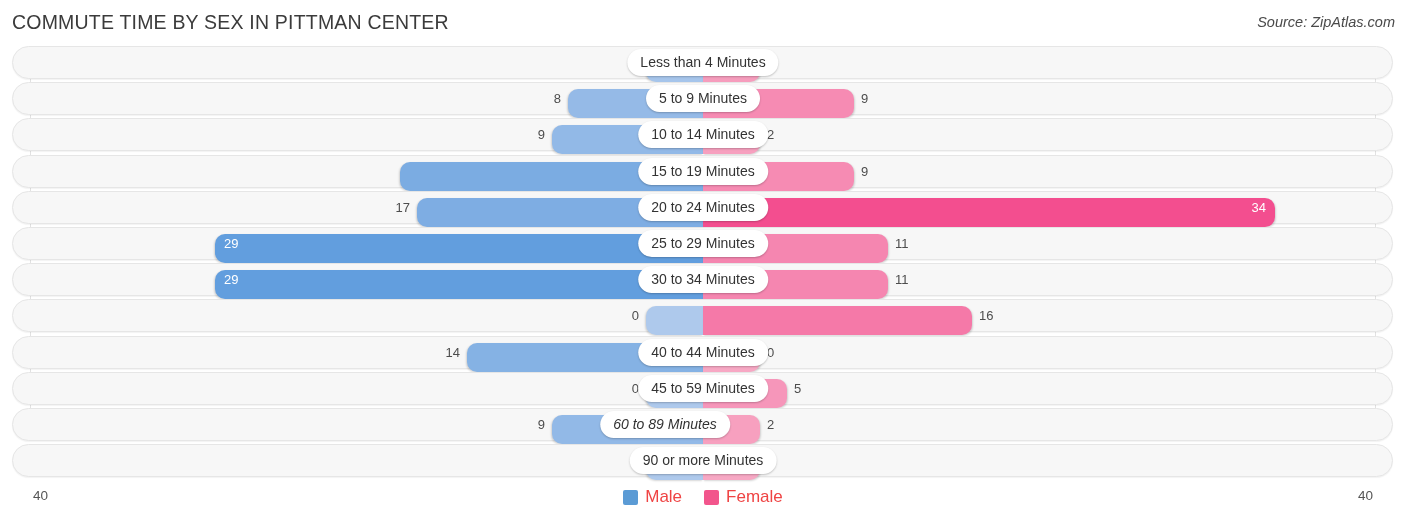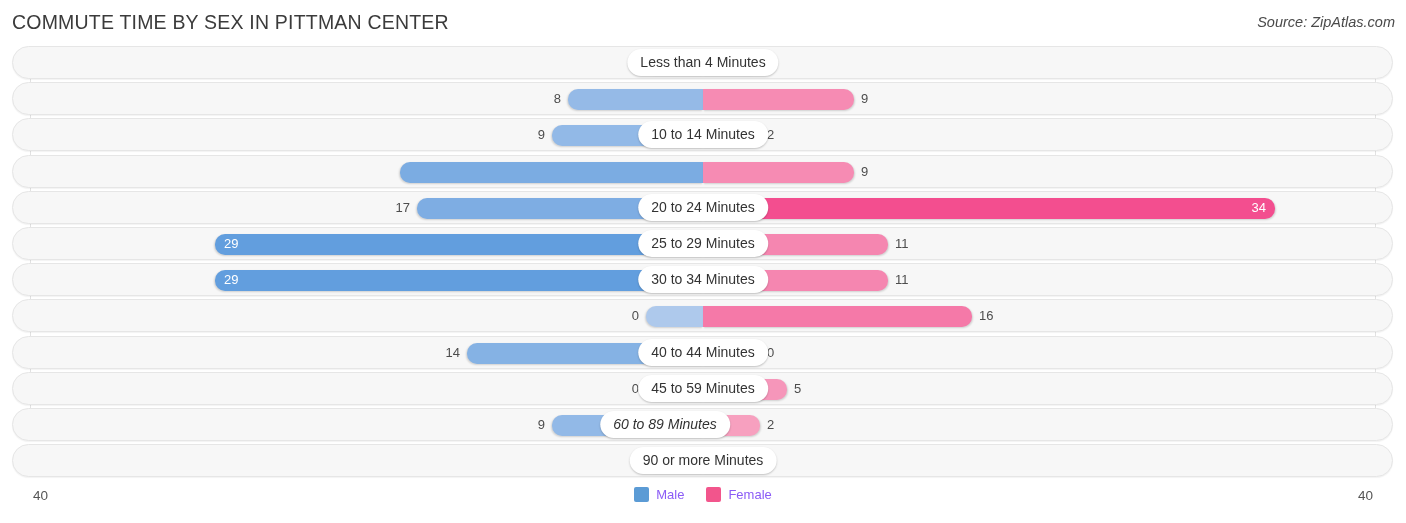--- a/index.html
+++ b/index.html
@@ -79,21 +79,21 @@
     background: #f7f7f7;
     border: 1px solid #e6e6e6;
     border-radius: 17px;
     box-sizing: border-box;
     box-shadow: 0 1px 1px rgba(0,0,0,.05);
   }
 
   .bar {
     position: absolute;
     top: 7px;
-    height: 21px;
+    height: 29px;
     box-sizing: border-box;
   }
   .bar.male {
     border-radius: 10px 0 0 10px;
     box-shadow: -1px 1px 2px rgba(0,0,0,.16);
   }
   .bar.female {
     border-radius: 0 10px 10px 0;
     box-shadow: 1px 1px 2px rgba(0,0,0,.16);
   }
@@ -165,22 +165,22 @@
     display: flex;
     align-items: center;
     gap: 7px;
   }
   .legend-swatch {
     width: 15px;
     height: 15px;
     border-radius: 2px;
   }
   .legend-text {
-    font-size: 13px;
-    color: #8b5cf6;
+    font-size: 17px;
+    color: #ef4444;
   }
 </style>
 </head>
 <body>
 
 <div id="chart-header">
   <div id="chart-title">COMMUTE TIME BY SEX IN PITTMAN CENTER</div>
   <div id="chart-source">Source: ZipAtlas.com</div>
 </div>
 
@@ -195,35 +195,37 @@
         <div class="bar-value-out" style="right: 767px;">2</div>
         <div class="bar-value-out" style="left: 767px;">3</div>
         <div class="center-label" style="left: 703px;">Less than 4 Minutes</div>
       </div>
       <div class="row">
         <div class="track"></div>
         <div class="bar male" style="left: 568px; width: 135px; background: rgb(149, 186, 231);"></div>
         <div class="bar female" style="left: 703px; width: 151px; background: rgb(246, 139, 179);"></div>
         <div class="bar-value-out" style="right: 845px;">8</div>
         <div class="bar-value-out" style="left: 861px;">9</div>
+        <div class="center-label" style="left: 703px;">5 to 9 Minutes</div>
       </div>
       <div class="row">
         <div class="track"></div>
         <div class="bar male" style="left: 552px; width: 151px; background: rgb(146, 185, 231);"></div>
         <div class="bar female" style="left: 703px; width: 57px; background: rgb(247, 160, 191);"></div>
         <div class="bar-value-out" style="right: 861px;">9</div>
         <div class="bar-value-out" style="left: 767px;">2</div>
         <div class="center-label" style="left: 703px;">10 to 14 Minutes</div>
       </div>
       <div class="row">
         <div class="track"></div>
         <div class="bar male" style="left: 400px; width: 303px; background: rgb(123, 172, 226);"></div>
         <div class="bar female" style="left: 703px; width: 151px; background: rgb(246, 139, 179);"></div>
         <div class="bar-value-out" style="right: 1013px; margin-top: 29px;">18</div>
         <div class="bar-value-out" style="left: 861px;">9</div>
+        <div class="center-label" style="left: 703px;">15 to 19 Minutes</div>
       </div>
       <div class="row">
         <div class="track"></div>
         <div class="bar male" style="left: 417px; width: 286px; background: rgb(126, 173, 227);"></div>
         <div class="bar female" style="left: 703px; width: 572px; background: rgb(243, 78, 143);">
           <span class="bar-value-in">34</span>
         </div>
         <div class="bar-value-out" style="right: 996px;">17</div>
         <div class="center-label" style="left: 703px; text-align: center;">20 to 24 Minutes</div>
       </div>

